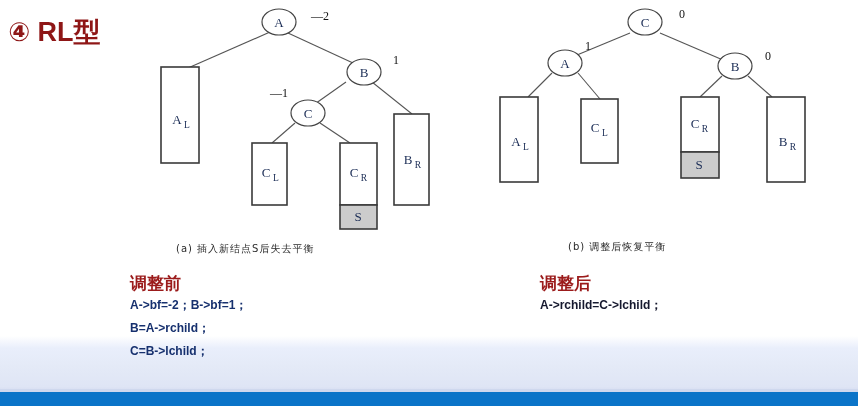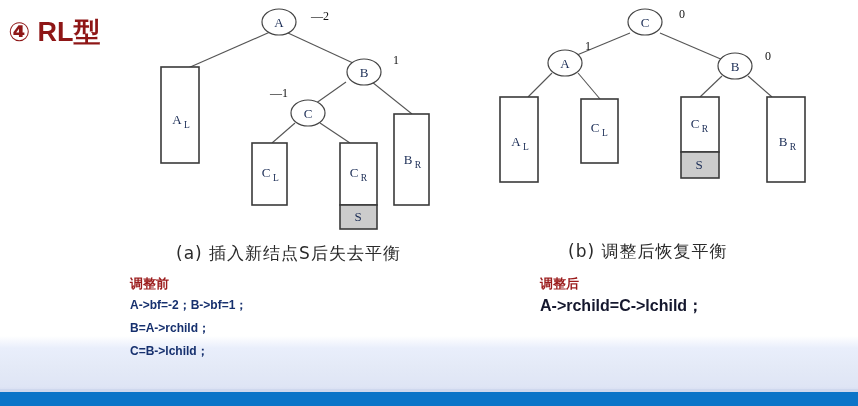--- a/index.html
+++ b/index.html
@@ -36,44 +36,44 @@
   .title .circled{font-size:26px;}
 
   
   .diagram{position:absolute;left:0;top:0;width:858px;height:270px;}
   .diagram svg{display:block;}
 
   
   .caption{
     position:absolute;
     color:#2b2b2b;
-    font-size:17px;
+    font-size:10px;
     font-family:"DejaVu Sans","Liberation Sans",sans-serif;
     white-space:nowrap;
     letter-spacing:1px;
   }
 
   
   .codeblock{position:absolute;white-space:nowrap;}
   .code-head{
     color:#9b1b1b;
-    font-size:13px;
+    font-size:17px;
     font-weight:700;
     line-height:19px;
     margin-bottom:1px;
   }
   .code-line{
     color:#16306e;
     font-size:12px;
     font-weight:600;
     line-height:23px;
     letter-spacing:0px;
   }
   .code-line.dark{color:#15182e;font-weight:600;}
-  .rightblock .code-line{font-size:16px;line-height:23px;}
+  .rightblock .code-line{font-size:12px;line-height:23px;}
 </style>
 </head>
 <body>
 
 <div id="root">
 
   <div class="panel-glow" style="top:336px;height:55px;"></div>
   <div class="blue-bar-shadow" style="top:389px;height:3px;"></div>
   <div class="blue-bar" style="top:392px;height:14px;"></div>
 

